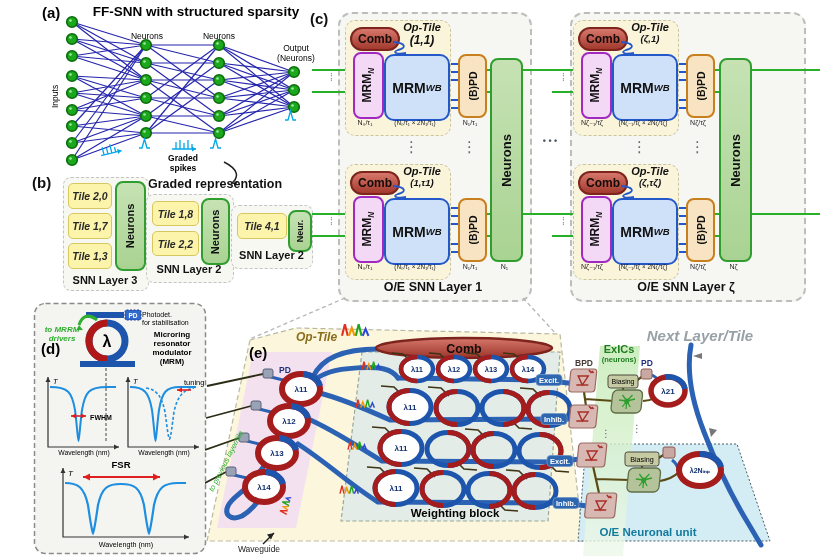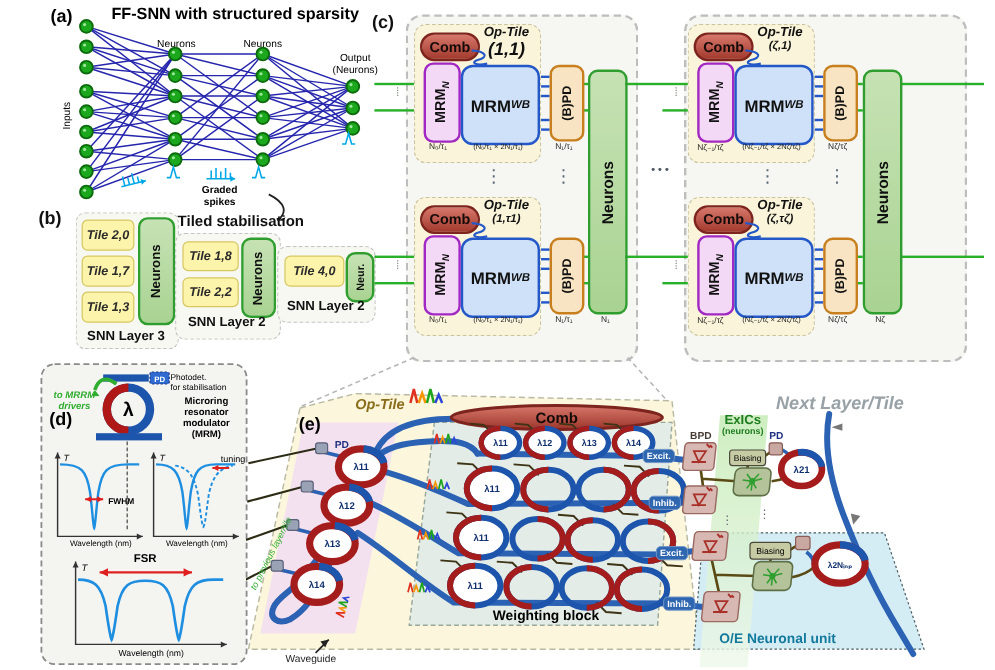--- a/index.html
+++ b/index.html
@@ -171,21 +171,21 @@
     <text transform="translate(58,108) rotate(-90)" font-size="8.5">Inputs</text>
     <text x="147" y="39" text-anchor="middle" font-size="8.5">Neurons</text>
     <text x="219" y="39" text-anchor="middle" font-size="8.5">Neurons</text>
     <text x="296" y="51" text-anchor="middle" font-size="8.5">Output</text>
     <text x="296" y="61" text-anchor="middle" font-size="8.5">(Neurons)</text>
     <text x="183" y="161" text-anchor="middle" font-size="8.5" font-weight="700">Graded</text>
     <text x="183" y="171" text-anchor="middle" font-size="8.5" font-weight="700">spikes</text>
   </svg>
 
   <div class="txt b" style="left:32px;top:174px;font-size:15px">(b)</div>
-  <div class="txt b" style="left:148px;top:177px;font-size:12.5px">Tiled stabilisation</div>
+  <div class="txt b" style="left:148px;top:177px;font-size:12.5px">Graded representation</div>
 
   <div class="abs grp" style="left:63px;top:177px;width:84px;height:112px"></div>
   <div class="abs tile ctr" style="left:68px;top:183px;width:42px;height:24px">
       <span>Tile 2,0</span>
     </div>
   <div class="abs tile ctr" style="left:68px;top:213px;width:42px;height:24px">
       <span>Tile 1,7</span>
     </div>
   <div class="abs tile ctr" style="left:68px;top:243px;width:42px;height:24px">
       <span>Tile 1,3</span>
@@ -202,21 +202,21 @@
   <div class="abs tile ctr" style="left:152px;top:231px;width:45px;height:23px">
       <span>Tile 2,2</span>
     </div>
   <div class="abs neur ctr" style="left:201px;top:198px;width:25px;height:63px">
       <span class="vrot b" style="font-size:11px">Neurons</span>
     </div>
   <div class="txt b ctr" style="left:148px;top:263px;width:82px;font-size:11px">SNN Layer 2</div>
 
   <div class="abs grp" style="left:231px;top:205px;width:80px;height:62px"></div>
   <div class="abs tile ctr" style="left:237px;top:213px;width:48px;height:24px">
-      <span>Tile 4,0</span>
+      <span>Tile 4,1</span>
     </div>
   <div class="abs neur ctr" style="left:288px;top:210px;width:20px;height:38px">
       <span class="vrot b" style="font-size:9px">Neur.</span>
     </div>
   <div class="txt b ctr" style="left:233px;top:249px;width:77px;font-size:11px">SNN Layer 2</div>
 
   <div class="txt b" style="left:310px;top:10px;font-size:15px">(c)</div>
   <div class="abs layerbox" style="left:338px;top:12px;width:190px;height:286px"></div>
   <div class="abs layerbox" style="left:570px;top:12px;width:232px;height:286px"></div>
   <div class="txt b ctr" style="left:532px;top:136px;width:36px;font-size:9px;color:#4a5560">• • •</div>
@@ -270,21 +270,21 @@
 
   <div class="abs optile" style="left:345px;top:20px;width:104px;height:114px"></div>
   <div class="abs comb ctr" style="left:350px;top:27px;width:46px;height:20px">
       <span>Comb</span>
     </div>
   <svg class="abs" style="left:391px;top:41px" width="18" height="15" viewBox="0 0 18 15">
       <path d="M2,1 C15,2 16,7 7,9 C1,11 5,14 15,12" stroke="#2458c8" stroke-width="1.8" fill="none"></path>
     </svg>
   <div class="abs i b" style="left:396px;top:22px;width:52px;text-align:center;line-height:1.05">
       <div style="font-size:11px">Op-Tile</div>
-      <div style="font-size:15px">(1,1)</div>
+      <div style="font-size:12px">(1,1)</div>
     </div>
   <div class="abs mrmn ctr" style="left:353px;top:52px;width:27px;height:63px">
       <span class="vrot b" style="font-size:12px"><span>MRM</span><sub>N</sub></span>
     </div>
   <div class="abs wb ctr b" style="left:384px;top:54px;width:62px;height:63px;font-size:14px">
       <span>MRM</span>
       <sub>WB</sub>
     </div>
   <div class="abs bpd ctr" style="left:458px;top:54px;width:25px;height:60px">
       <span class="vrot b" style="font-size:10.5px">(B)PD</span>
@@ -316,20 +316,21 @@
     </div>
   <div class="ulab" style="left:347px;top:263px;width:36px">N₀/τ₁</div>
   <div class="ulab" style="left:379px;top:263px;width:72px;font-size:6.3px">(N₀/τ₁ × 2N₁/τ₁)</div>
   <div class="ulab" style="left:452px;top:263px;width:36px">N₁/τ₁</div>
   <div class="abs neur ctr" style="left:490px;top:58px;width:29px;height:200px">
       <span class="vrot b" style="font-size:13px">Neurons</span>
     </div>
   <div class="ulab" style="left:490px;top:263px;width:29px">N₁</div>
   <div class="txt" style="left:404px;top:138px;font-size:15px;color:#5a6a78">⋮</div>
   <div class="txt" style="left:462px;top:138px;font-size:15px;color:#5a6a78">⋮</div>
+  <div class="txt b ctr" style="left:338px;top:280px;width:190px;font-size:12.5px">O/E SNN Layer 1</div>
 
   <div class="abs optile" style="left:573px;top:20px;width:104px;height:114px"></div>
   <div class="abs comb ctr" style="left:578px;top:27px;width:46px;height:20px">
       <span>Comb</span>
     </div>
   <svg class="abs" style="left:619px;top:41px" width="18" height="15" viewBox="0 0 18 15">
       <path d="M2,1 C15,2 16,7 7,9 C1,11 5,14 15,12" stroke="#2458c8" stroke-width="1.8" fill="none"></path>
     </svg>
   <div class="abs i b" style="left:624px;top:22px;width:52px;text-align:center;line-height:1.05">
       <div style="font-size:11px">Op-Tile</div>
@@ -372,20 +373,21 @@
     </div>
   <div class="ulab" style="left:573px;top:263px;width:38px">Nζ₋₁/τζ</div>
   <div class="ulab" style="left:607px;top:263px;width:72px;font-size:6.3px">(Nζ₋₁/τζ × 2Nζ/τζ)</div>
   <div class="ulab" style="left:680px;top:263px;width:36px">Nζ/τζ</div>
   <div class="abs neur ctr" style="left:719px;top:58px;width:29px;height:200px">
       <span class="vrot b" style="font-size:13px">Neurons</span>
     </div>
   <div class="ulab" style="left:719px;top:263px;width:29px">Nζ</div>
   <div class="txt" style="left:632px;top:138px;font-size:15px;color:#5a6a78">⋮</div>
   <div class="txt" style="left:690px;top:138px;font-size:15px;color:#5a6a78">⋮</div>
+  <div class="txt b ctr" style="left:570px;top:280px;width:232px;font-size:12.5px">O/E SNN Layer ζ</div>
 
   <svg class="abs" style="left:33px;top:302px" width="174" height="253" viewBox="33 302 174 253">
     <rect x="34.5" y="303.5" width="171" height="250" rx="11" fill="#f4f4f1" stroke="#8a8a8a" stroke-width="1.5" stroke-dasharray="5 3"></rect>
     <text x="41" y="354" font-size="15" font-weight="700">(d)</text>
     <rect x="86" y="312" width="38" height="6" fill="#1d55ad"></rect>
     <rect x="125" y="310" width="16" height="10" rx="1.5" fill="#2e6ad0" stroke="#223a8a" stroke-dasharray="2 1.5"></rect>
     <text x="133" y="318" text-anchor="middle" font-size="6.5" font-weight="700" fill="#fff">PD</text>
     <text x="142" y="317" font-size="7">Photodet.</text>
     <text x="142" y="325" font-size="7">for stabilisation</text>
     <circle cx="107" cy="341" r="18" fill="none" stroke="#1d55ad" stroke-width="7"></circle>

